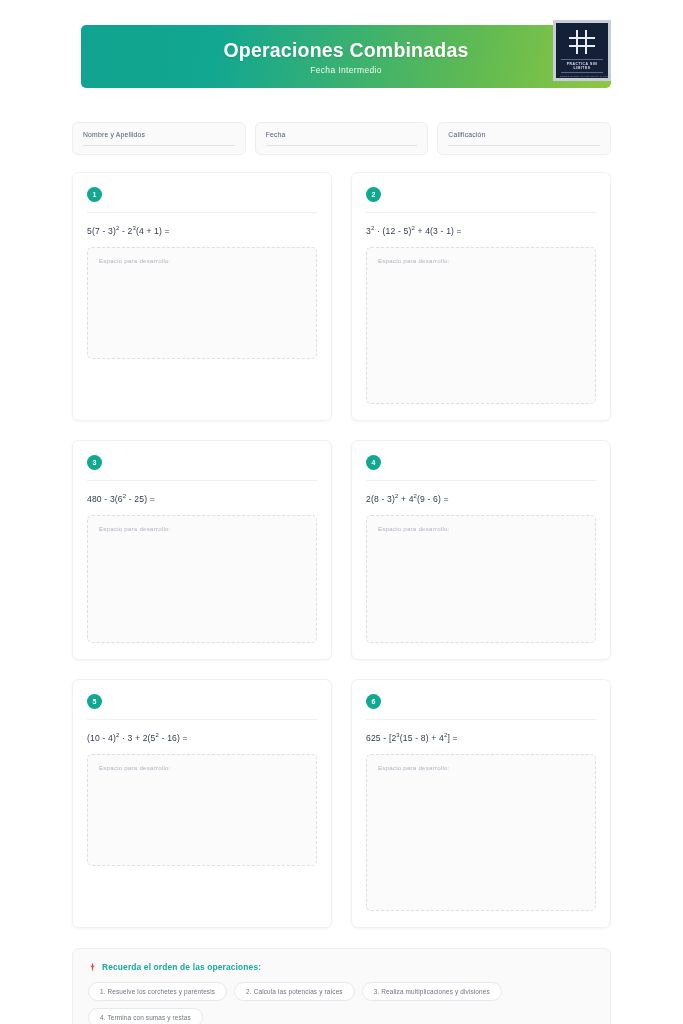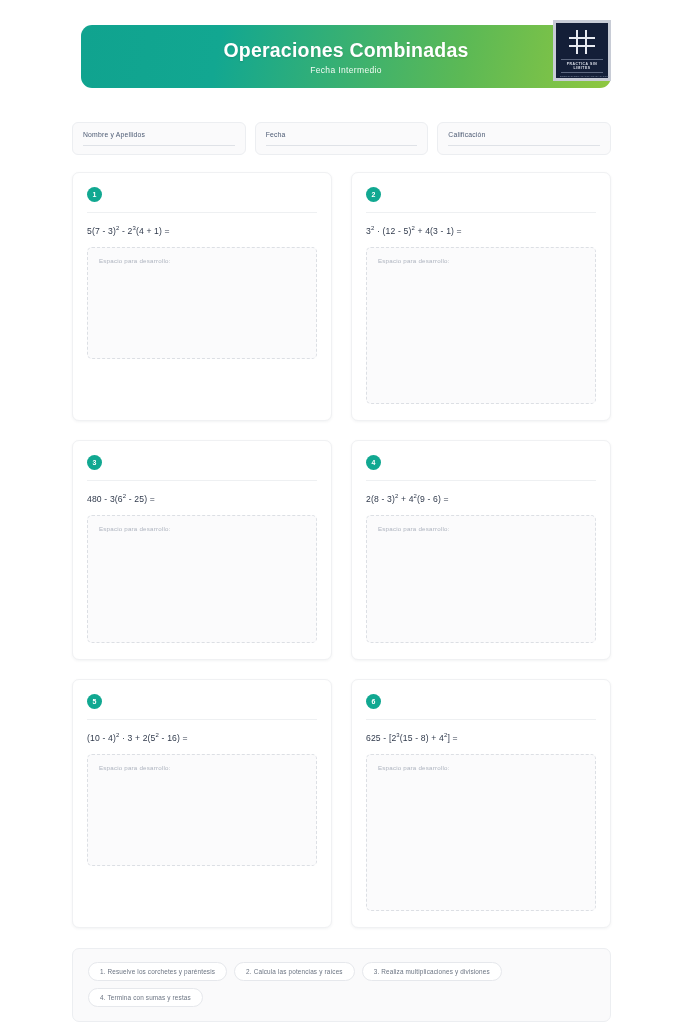--- a/index.html
+++ b/index.html
@@ -25,21 +25,21 @@
     display: block;
     height: 78px;
   }
 
   .banner {
     position: absolute;
     left: 9px;
     top: 5px;
     width: 530px;
     height: 63px;
-    border-radius: 11px;
+    border-radius: 5px;
     background: linear-gradient(100deg, #10a38f 0%, #12a791 26%, #5cb955 72%, #8fc740 100%);
     display: flex;
     flex-direction: column;
     align-items: center;
     justify-content: center;
     gap: 3px;
   }
 
   .banner-title {
     color: #ffffff;
@@ -334,20 +334,26 @@
       </div>
       <div class="expr">625 - [2<sup>3</sup>(15 - 8) + 4<sup>2</sup>] =</div>
       <div class="work work-row2">
         <div class="work-label">Espacio para desarrollo:</div>
       </div>
     </div>
 
   </div>
 
   <div class="reminder">
+    <div class="reminder-head">
+      <svg class="pin-icon" viewBox="0 0 16 16">
+        <path d="M7 1h2v4h3l-3 3v3l-1 4-1-4V8L4 5h3z" fill="#e8453c"></path>
+      </svg>
+      <div class="reminder-title">Recuerda el orden de las operaciones:</div>
+    </div>
     <div class="steps">
       <div class="step">1. Resuelve los corchetes y paréntesis</div>
       <div class="step">2. Calcula las potencias y raíces</div>
       <div class="step">3. Realiza multiplicaciones y divisiones</div>
       <div class="step">4. Termina con sumas y restas</div>
     </div>
   </div>
 
 </div>
 

